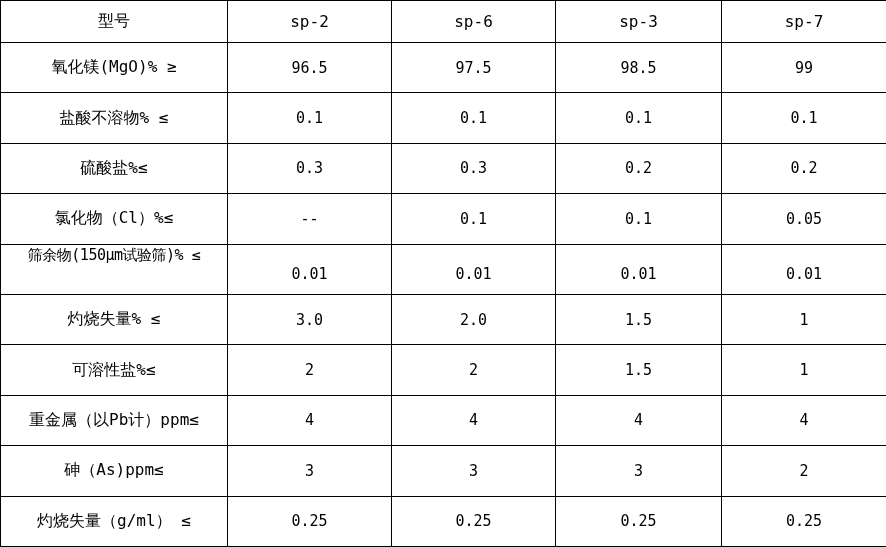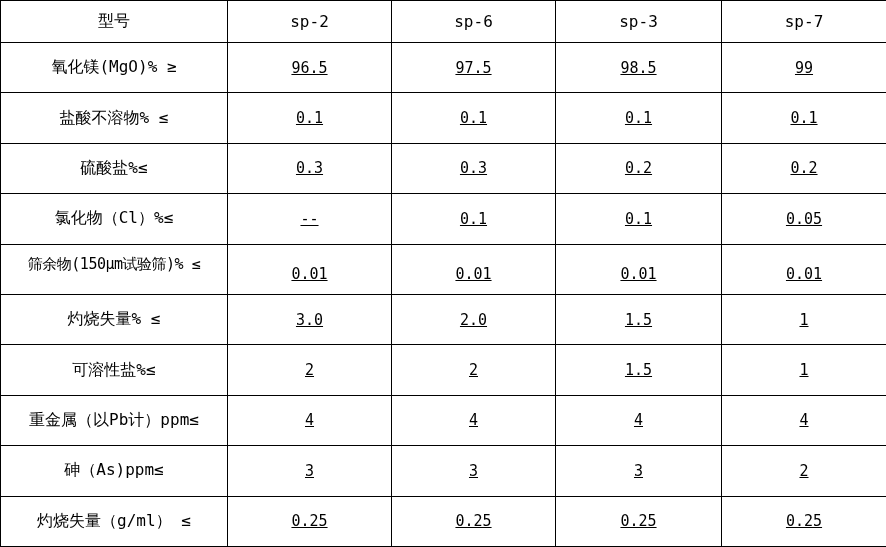--- a/index.html
+++ b/index.html
@@ -34,26 +34,25 @@
     font-weight: normal;
     padding: 0;
     overflow: hidden;
     white-space: nowrap;
   }
   table.spec th {
     font-size: 16px;
   }
   table.spec td {
     font-size: 15px;
-    text-decoration: underline;
   }
   
   table.spec tr.top-label th.row-label {
     vertical-align: top;
-    padding-top: 10px;
+    padding-top: 1px;
     font-size: 15px;
     letter-spacing: -0.5px;
   }
   table.spec tr.top-label td {
     vertical-align: middle;
     padding-top: 10px;
   }
 </style>
 </head>
 <body>

